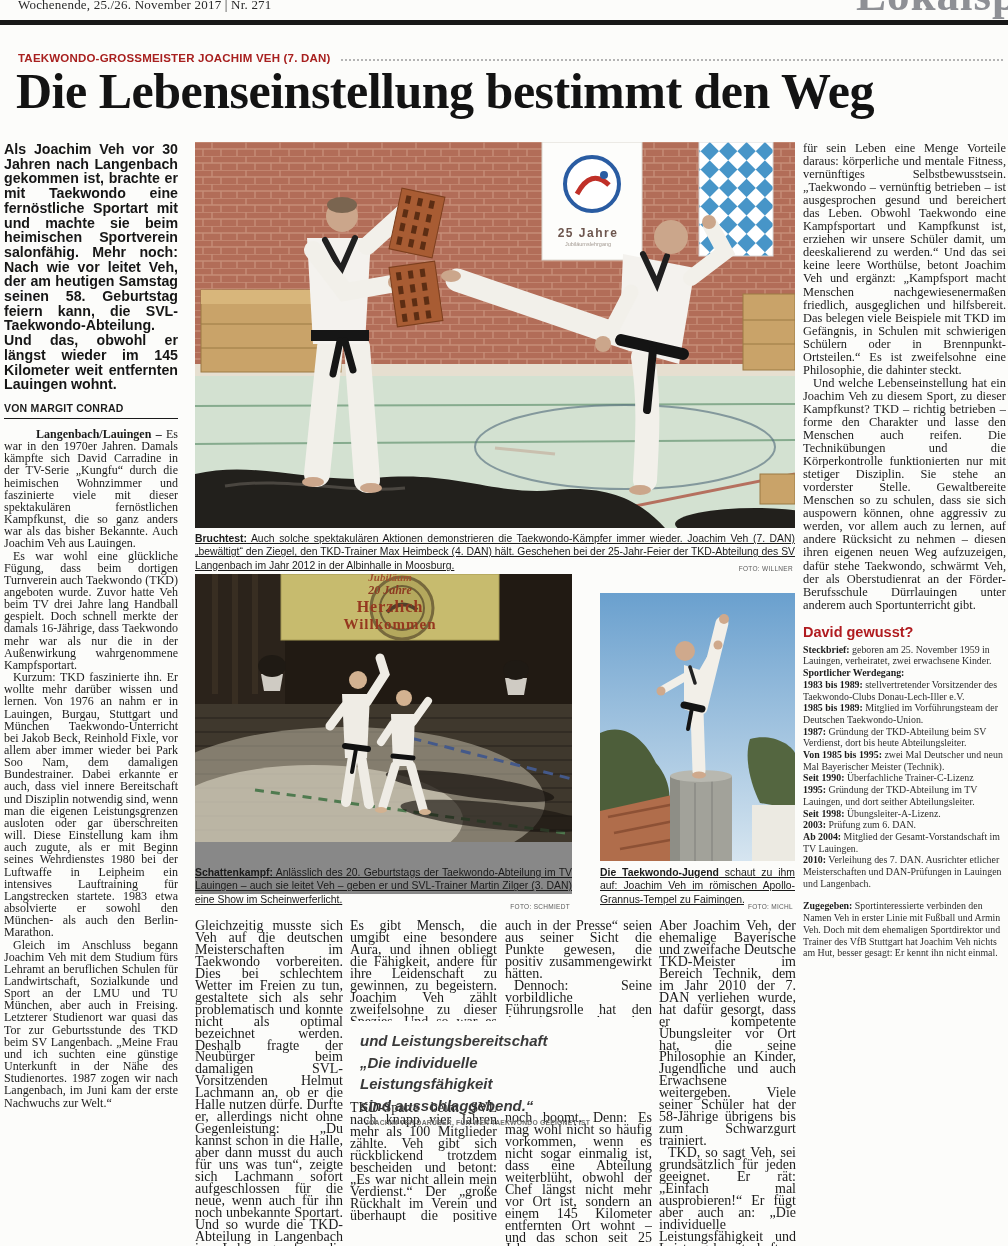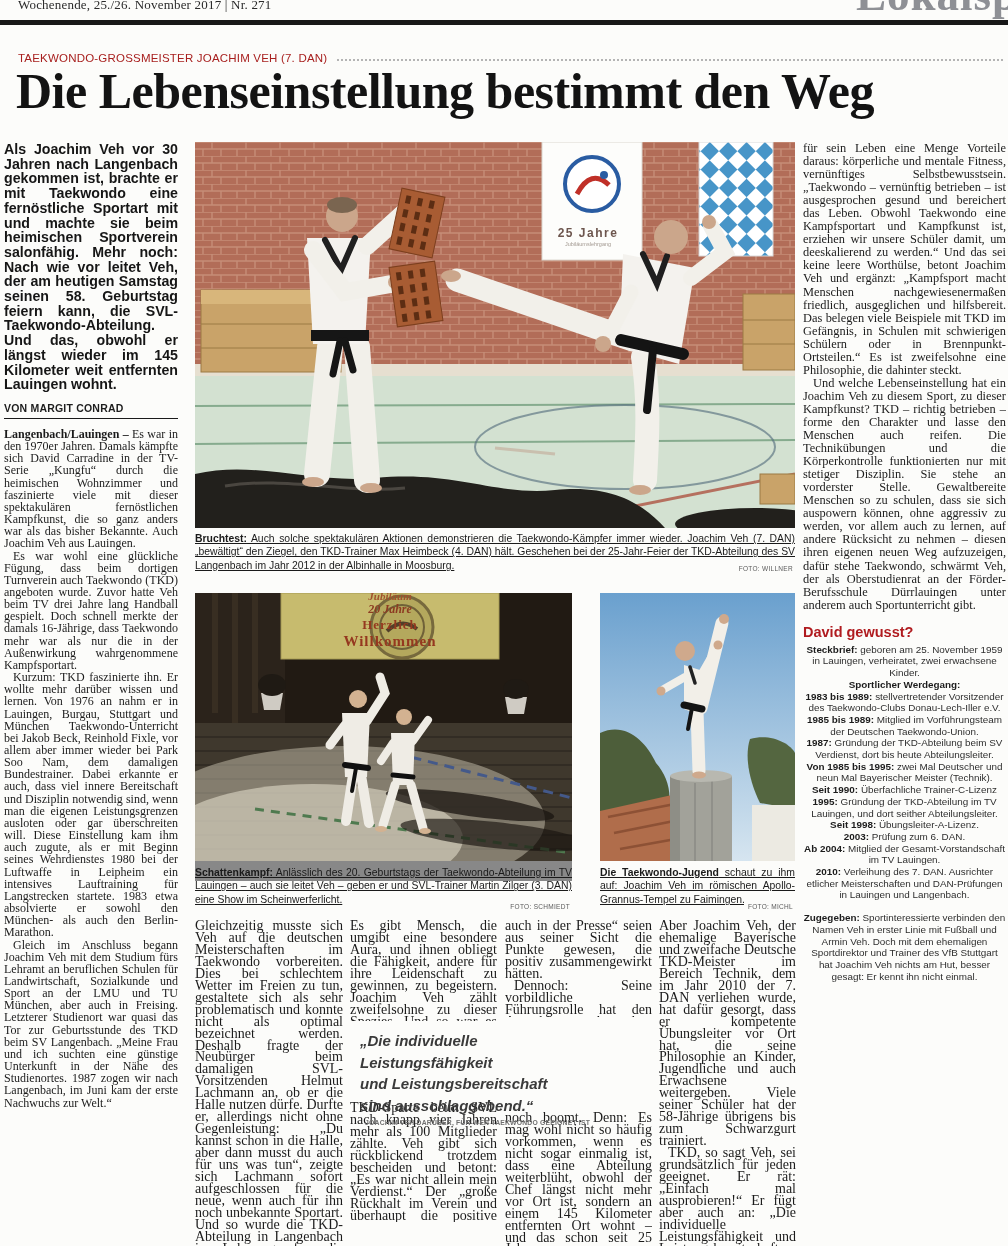--- a/index.html
+++ b/index.html
@@ -6,84 +6,84 @@
   .page{position:relative;width:1008px;height:1246px;background:#fcfcfa;margin:0 auto;
         font-family:"Liberation Serif",serif;color:#1b1b1b;overflow:hidden;}
   
   .dateline{position:absolute;left:18px;top:-3px;font-size:13px;color:#2a2a2a;letter-spacing:.2px;}
   .section-clip{position:absolute;left:856px;top:0;width:152px;height:19px;overflow:hidden;}
   .section-clip span{display:block;font-family:"Liberation Serif",serif;font-weight:bold;
         font-size:45px;line-height:50px;color:#8e9095;margin-top:-30px;letter-spacing:1px;}
   .toprule{position:absolute;left:0;top:20px;width:1008px;height:5px;background:#181818;}
   
   .kickrow{position:absolute;left:18px;top:52px;right:5px;display:flex;align-items:flex-end;}
-  .kicker{font-family:"Liberation Sans",sans-serif;font-weight:normal;font-size:11.5px;
+  .kicker{font-family:"Liberation Sans",sans-serif;font-weight:bold;font-size:11.5px;
         color:#a8201f;letter-spacing:.2px;white-space:nowrap;}
   .kickdots{flex:1;border-bottom:2px dotted #b4b4b4;margin:0 0 3px 10px;height:0;}
   .headline{position:absolute;left:16px;top:62px;width:992px;margin:0;
         font-family:"Liberation Serif",serif;font-weight:bold;font-size:50px;
         color:#131313;white-space:nowrap;letter-spacing:-.5px;}
   
   .col{position:absolute;text-align:justify;hyphens:auto;-webkit-hyphens:auto;overflow:hidden;}
   .col p{margin:0;}
   .col p.ind{text-indent:9px;}
   .col1{left:4px;top:142px;width:174px;height:1104px;}
   .lead{font-family:"Liberation Sans",sans-serif;font-weight:bold;font-size:14.2px;
         line-height:14.7px;color:#161616;text-align:justify;hyphens:auto;}
   .byline{margin-top:10px;font-family:"Liberation Sans",sans-serif;font-weight:bold;
         font-size:10.5px;color:#1d1d1d;letter-spacing:.2px;}
   .bylinerule{border-bottom:1.5px solid #1a1a1a;margin:4px 0 9px 0;}
   .body-t{font-size:12px;line-height:12.15px;}
-  .bold-in{font-weight:bold;}
+  .bold-in{font-weight:bold;margin-left:32px;}
   .colm{font-size:14px;line-height:11.95px;}
   .col2{left:195px;top:920px;width:148px;height:326px;}
   .col3u{left:350px;top:920px;width:147px;height:101px;}
   .col3l{left:350px;top:1102px;width:147px;height:120px;}
   .col4u{left:505px;top:920px;width:147px;height:97px;}
   .col4l{left:505px;top:1112px;width:147px;height:134px;}
   .col5{left:659px;top:920px;width:137px;height:326px;}
   
   .quote{position:absolute;left:360px;top:1030px;width:252px;}
   .qline{font-family:"Liberation Sans",sans-serif;font-weight:bold;font-style:italic;
         font-size:15px;line-height:21.5px;color:#3a3a3a;}
   .qattr{margin-top:3px;font-family:"Liberation Sans",sans-serif;font-weight:bold;
         font-size:6.8px;color:#6f6f6f;text-align:right;padding-right:22px;letter-spacing:.2px;}
   
   .photo{position:absolute;overflow:hidden;background:#888;}
   .photo1{left:195px;top:142px;width:600px;height:386px;}
-  .photo2{left:195px;top:593px;width:377px;height:288px;}
+  .photo2{left:195px;top:574px;width:377px;height:320px;}
   .photo3{left:600px;top:593px;width:195px;height:268px;}
   .photo svg{position:absolute;left:0;top:0;}
   .poster-text{position:absolute;left:347px;top:84px;width:92px;text-align:center;
         font-family:"Liberation Sans",sans-serif;}
   .poster-text .pt1{font-size:12px;font-weight:bold;color:#6d564e;letter-spacing:1.5px;}
   .poster-text .pt2{font-size:5.5px;color:#a39a92;margin-top:1px;}
   .banner-text{position:absolute;left:86px;top:0;width:218px;text-align:center;
         font-family:"Liberation Serif",serif;font-weight:bold;color:#95381f;}
   .banner-text .bt0{font-size:11px;font-style:italic;margin-top:-3px;color:#a0522d;}
   .banner-text .bt1{font-size:12px;font-style:italic;color:#8d3b22;}
-  .banner-text .bt2{font-size:13px;letter-spacing:1px;text-align:center;}
+  .banner-text .bt2{font-size:16px;letter-spacing:1px;text-align:center;}
   .banner-text .bt3{font-size:15px;letter-spacing:1px;}
   
   .cap{position:absolute;font-family:"Liberation Sans",sans-serif;font-size:10.4px;
         line-height:13.4px;color:#1a1a1a;text-align:justify;text-decoration:underline;}
   .cap .cb{font-weight:bold;}
   .cap .credit{position:absolute;right:2px;bottom:1px;font-size:6.5px;color:#5a5a5a;
         letter-spacing:.3px;background:#fcfcfa;padding-left:4px;}
   .cap1{left:195px;top:532px;width:600px;height:44px;}
   .cap2{left:195px;top:866px;width:377px;height:48px;}
   .cap3{left:600px;top:866px;width:195px;height:48px;}
   
   .sidebar{position:absolute;left:803px;top:142px;width:203px;height:1104px;overflow:hidden;}
   .sidebar .sp{font-size:12.4px;line-height:13.05px;text-align:justify;hyphens:auto;margin:0;}
   .sidebar .sp.ind{text-indent:10px;}
   .boxhead{margin:12px 0 4px 0;font-family:"Liberation Sans",sans-serif;font-weight:bold;
         font-size:14.5px;color:#b01b1f;}
-  .fact{margin:0;font-family:Liberation Sans, sans-serif;font-size:9.9px;
-        line-height:11.7px;color:#2e2e2e;text-align:center;}
+  .fact{margin:0;font-family:Liberation Serif, serif;font-size:9.9px;
+        line-height:11.7px;color:#2e2e2e;text-align:left;}
   .fact .fb{font-weight:bold;color:#1c1c1c;}
   .fact.zug{margin-top:11px;}
 </style>
 </head>
 <body>
 
 <div class="page">
 
   <div class="dateline">Wochenende, 25./26. November 2017 | Nr. 271</div>
   <div class="section-clip">
@@ -350,22 +350,22 @@
   </div>
   <div class="col colm col4l">
     <p>noch boomt. Denn: Es mag wohl nicht so häufig vorkommen, wenn es nicht sogar einmalig ist, dass eine Abteilung weiterblüht, obwohl der Chef längst nicht mehr vor Ort ist, sondern an einem 145 Kilometer entfernten Ort wohnt – und das schon seit 25 Jahren.</p>
   </div>
   <div class="col colm col5">
     <p>Aber Joachim Veh, der ehemalige Bayerische und zweifache Deutsche TKD-Meister im Bereich Technik, dem im Jahr 2010 der 7. DAN verliehen wurde, hat dafür gesorgt, dass er kompetente Übungsleiter vor Ort hat, die seine Philosophie an Kinder, Jugendliche und auch Erwachsene weitergeben. Viele seiner Schüler hat der 58-Jährige übrigens bis zum Schwarzgurt trainiert.</p>
     <p class="ind">TKD, so sagt Veh, sei grundsätzlich für jeden geeignet. Er rät: „Einfach mal ausprobieren!“ Er fügt aber auch an: „Die individuelle Leistungsfähigkeit und Leistungsbereitschaft sind ausschlaggebend.“ Mehr noch: Taekwondo ist nicht nur Sport. Es ist eine Kampfkunst und ganz ursprünglich eine Kriegskunst. Wer das erkannt habe, ziehe</p>
   </div>
 
   <div class="quote">
+    <div class="qline">und Leistungsbereitschaft</div>
     <div class="qline">„Die individuelle Leistungsfähigkeit</div>
-    <div class="qline">und Leistungsbereitschaft</div>
     <div class="qline">sind ausschlaggebend.“</div>
     <div class="qattr">JOACHIM VEH DARÜBER, FÜR WEN TAEKWONDO GEEIGNET IST</div>
   </div>
 
   <div class="sidebar">
     <p class="sp">für sein Leben eine Menge Vorteile daraus: körperliche und mentale Fitness, vernünftiges Selbstbewusstsein. „Taekwondo – vernünftig betrieben – ist ausgesprochen gesund und bereichert das Leben. Obwohl Taekwondo eine Kampfsportart und Kampfkunst ist, erziehen wir unsere Schüler damit, um deeskalierend zu werden.“ Und das sei keine leere Worthülse, betont Joachim Veh und ergänzt: „Kampfsport macht Menschen nachgewiesenermaßen friedlich, ausgeglichen und hilfsbereit. Das belegen viele Beispiele mit TKD im Gefängnis, in Schulen mit schwierigen Schülern oder in Brennpunkt-Ortsteilen.“ Es ist zweifelsohne eine Philosophie, die dahinter steckt.</p>
     <p class="sp ind">Und welche Lebenseinstellung hat ein Joachim Veh zu diesem Sport, zu dieser Kampfkunst? TKD – richtig betrieben – forme den Charakter und lasse den Menschen auch reifen. Die Technikübungen und die Körperkontrolle funktionierten nur mit stetiger Disziplin. Sie stehe an vorderster Stelle. Gewaltbereite Menschen so zu schulen, dass sie sich auspowern können, ohne aggressiv zu werden, vor allem auch zu lernen, auf andere Rücksicht zu nehmen – diesen ihren eigenen neuen Weg aufzuzeigen, dafür stehe Taekwondo, schwärmt Veh, der als Oberstudienrat an der Förder-Berufsschule Dürrlauingen unter anderem auch Sportunterricht gibt.</p>
     <div class="boxhead">David gewusst?</div>
     <p class="fact"><span class="fb">Steckbrief:</span> <span>geboren am 25. November 1959 in Lauingen, verheiratet, zwei erwachsene Kinder.</span></p>
     <p class="fact"><span class="fb">Sportlicher Werdegang:</span> <span></span></p>

